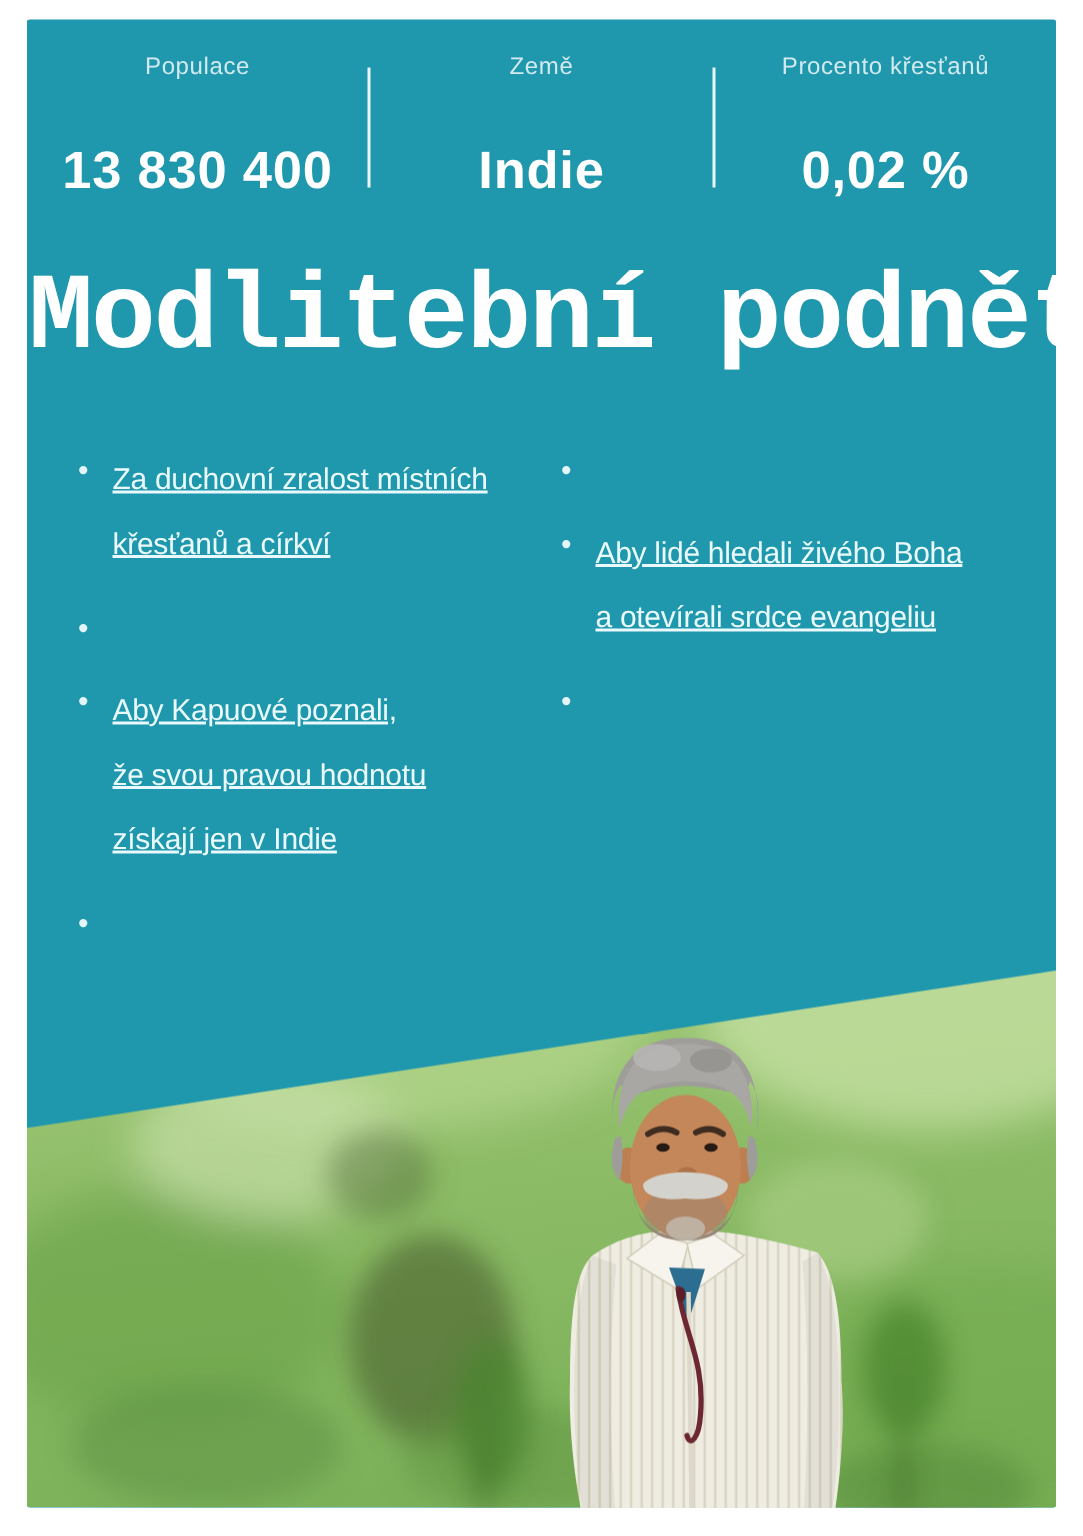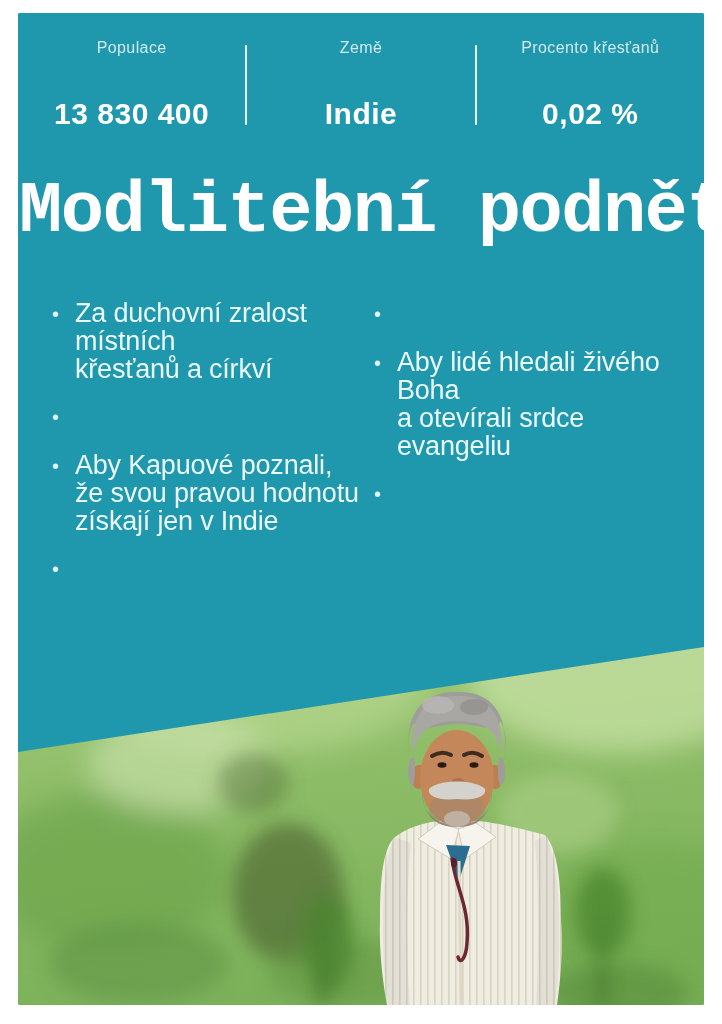--- a/index.html
+++ b/index.html
@@ -17,36 +17,36 @@
   .photo svg { display:block; width:686px; height:392px; }
   
   .teal-panel {
     position:absolute; inset:0; background:#1f97ad;
     clip-path: polygon(0 0, 100% 0, 100% 634px, 0 739px);
   }
   
   .stats { position:absolute; top:30px; left:0; width:100%; height:84px; display:flex; align-items:stretch; }
   .stat { flex:1; display:flex; flex-direction:column; align-items:center; justify-content:center; gap:7px; }
   .stat-label { font-size:16px; letter-spacing:.4px; color:rgba(255,255,255,.8); }
-  .stat-value { font-size:30px; font-weight:bold; letter-spacing:.5px; color:#ffffff;margin-top:33px; }
+  .stat-value { font-size:35px; font-weight:bold; letter-spacing:.5px; color:#ffffff;margin-top:33px; }
   .stat-divider { width:2px; background:rgba(255,255,255,.9); margin:2px 0; }
   
   .title {
     position:absolute; top:160px; left:1px; width:100%;
     font-size:72px; font-weight:bold; letter-spacing:-1.5px;
     color:#ffffff; white-space:nowrap; line-height:1.1;font-family:Liberation Mono, monospace;
   }
   
   .cols { position:absolute; top:286px; left:34px; display:flex; }
   .col-left  { width:322px; }
   .col-right { width:320px; }
   .item { display:flex; margin-bottom:19px; }
   .marker { width:23px; flex:none; font-size:20px; line-height:30px; color:#e3f5f8; }
-  .itext  { font-size:27px; line-height:28px; letter-spacing:-0.2px;
-            color:#eafafc; white-space:pre-line; }
+  .itext  { font-size:20px; line-height:43px; letter-spacing:-0.2px;
+            color:#eafafc; white-space:pre-line;text-decoration:underline; }
 </style>
 </head>
 <body>
 
 <div class="page">
   <div class="frame">
 
     <div class="photo">
       <svg viewBox="0 0 686 392" xmlns="http://www.w3.org/2000/svg">
         <defs>

